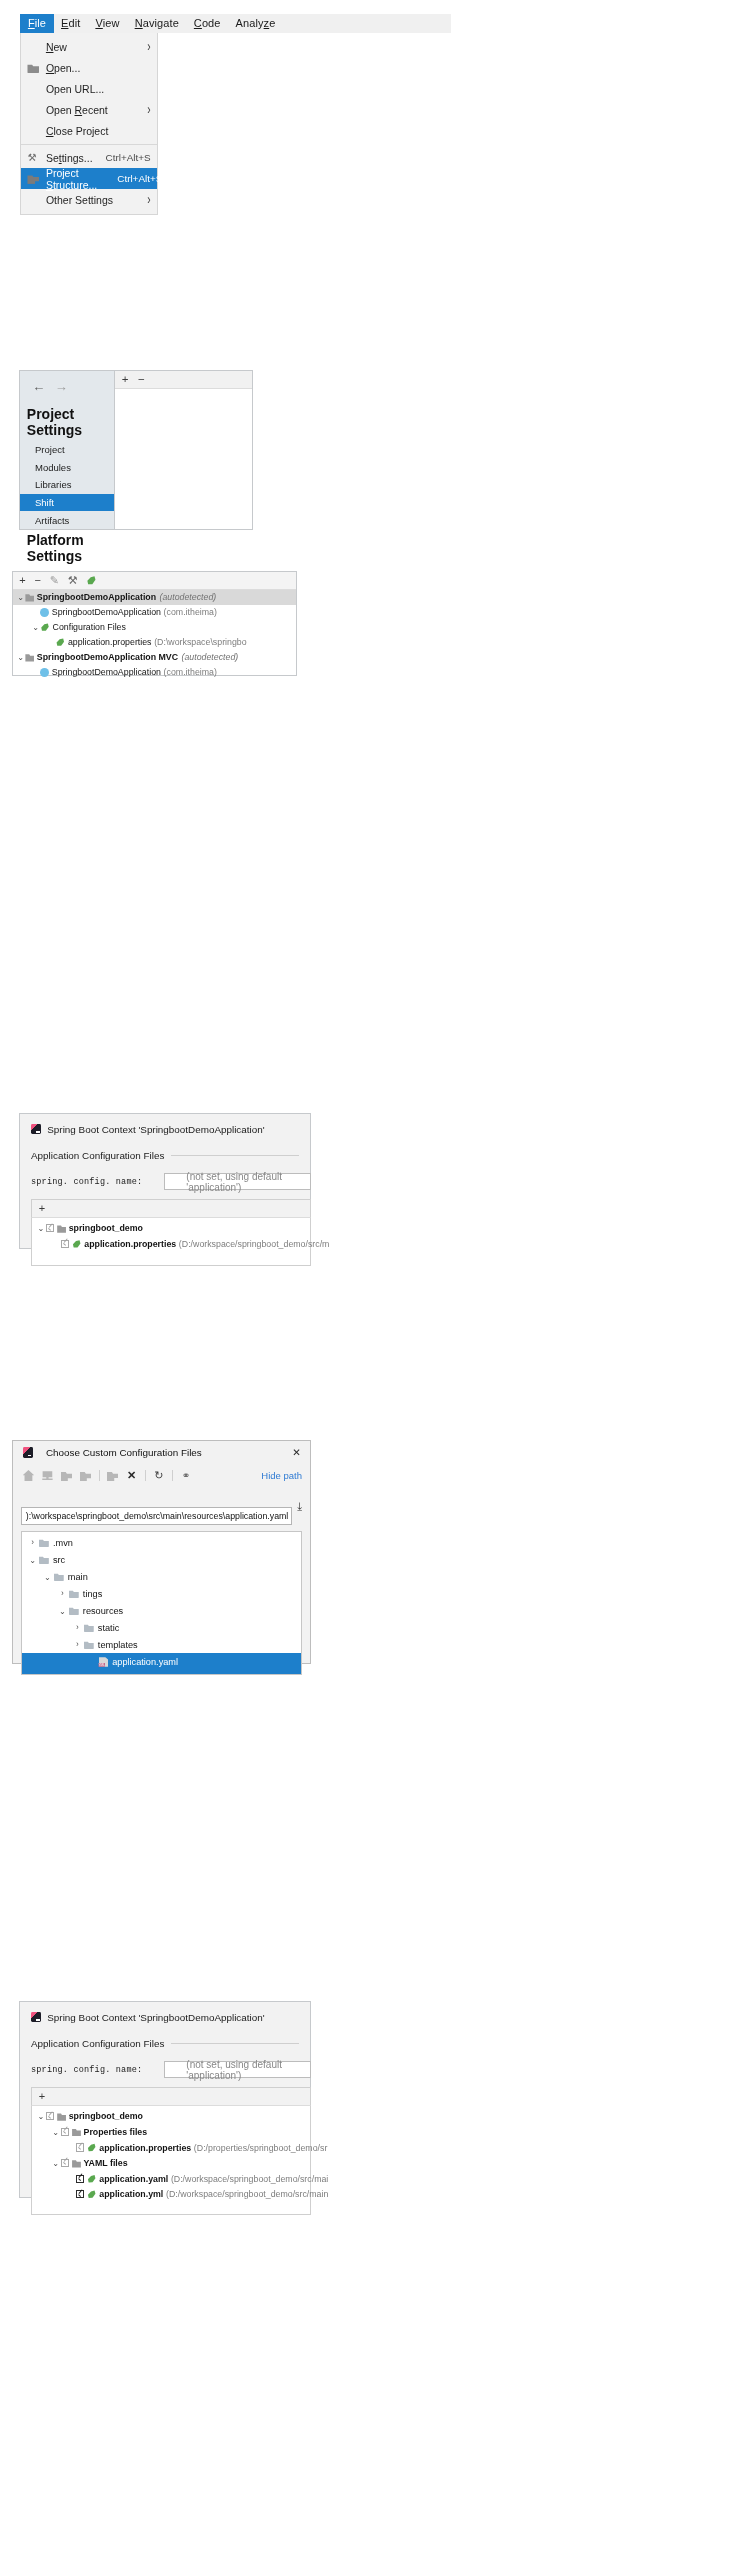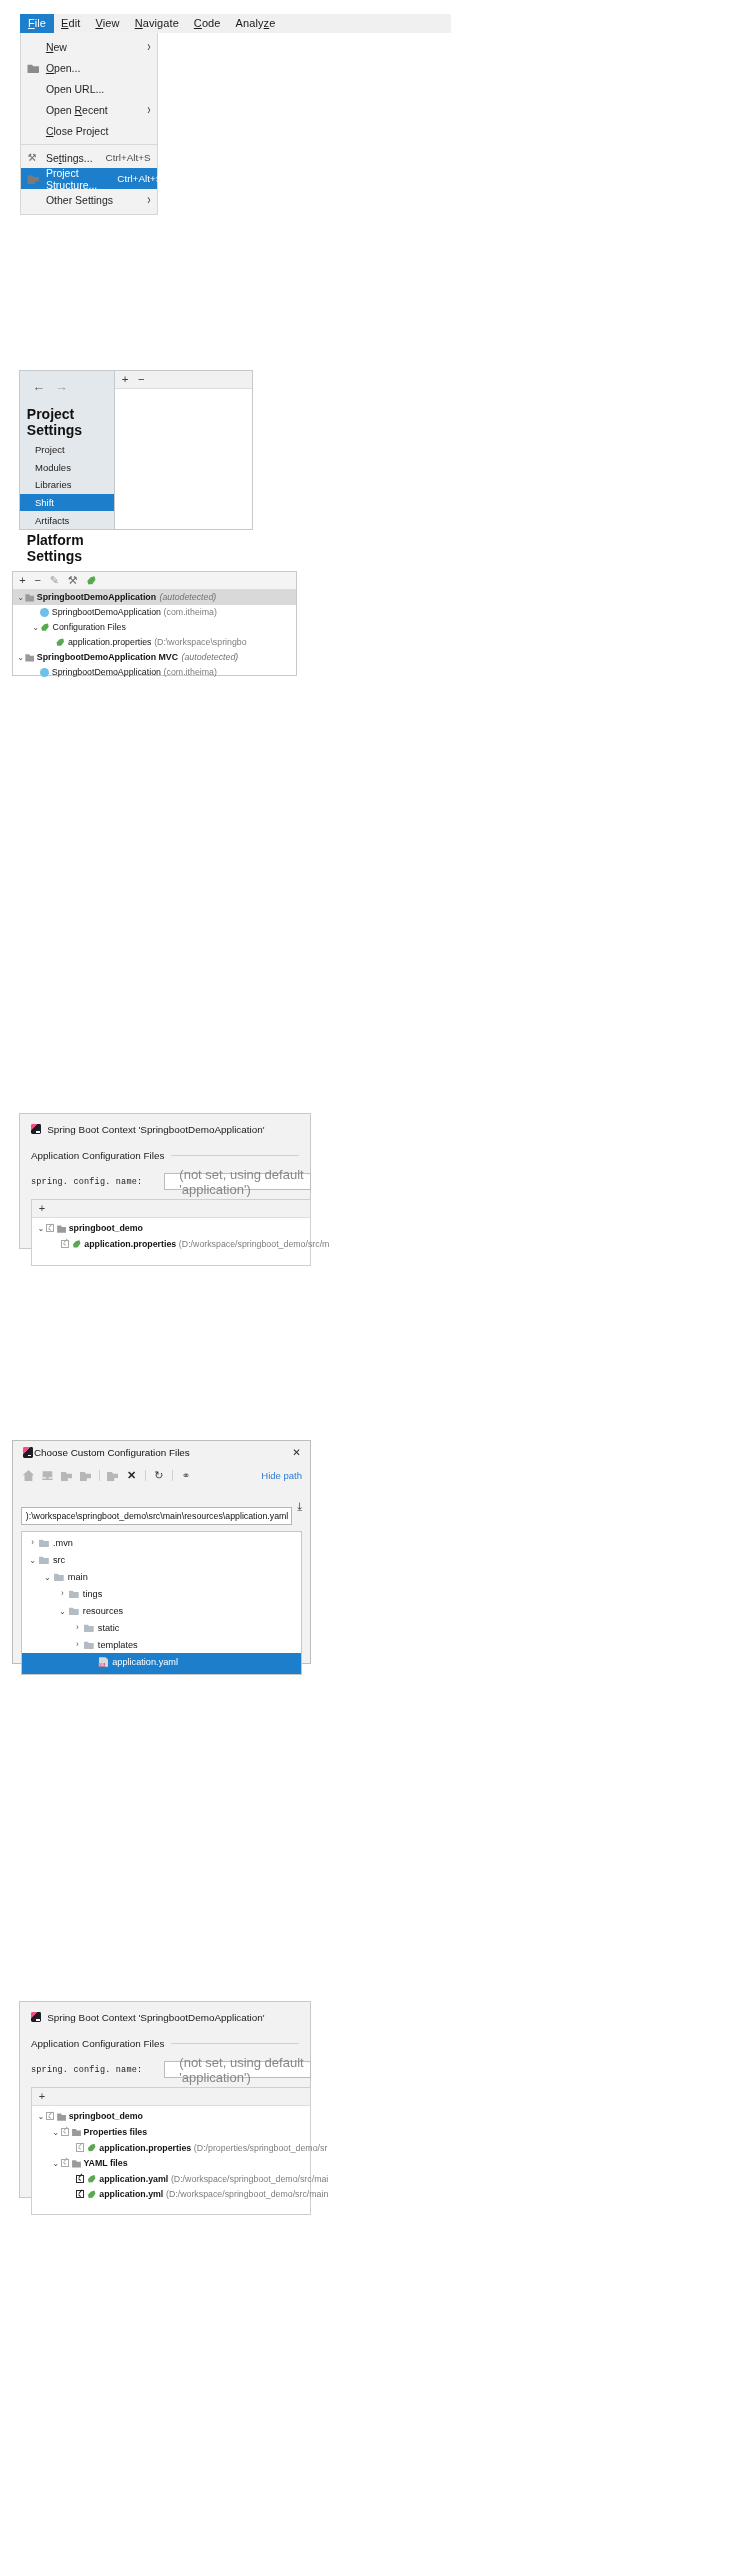--- a/index.html
+++ b/index.html
@@ -171,22 +171,22 @@
     display: flex; align-items: center;
     margin: 12.2px 0 0 11px; gap: 22px;
   }
   .sbc-field-label {
     font-family: "Liberation Mono", monospace;
     font-size: 8.5px; color: #1a1a1a; letter-spacing: 0.2px;
   }
   .sbc-input {
     flex: 1; height: 17.7px; background: #ffffff;
     border: 0.7px solid #bcbcbc;
-    display: flex; align-items: center; padding-left: 14px;
-    font-size: 13px; color: #878787; margin-right: 0;
+    display: flex; align-items: center; padding-left: 21px;
+    font-size: 10px; color: #878787; margin-right: 0;
   }
   .sbc-listbar {
     margin: 8.2px 0 0 11px; height: 18.3px;
     background: #f2f2f2; border: 0.7px solid #cfcfcf; border-bottom: none;
     display: flex; align-items: center; padding-left: 6.8px;
     font-size: 11px; color: #3a3a3a;
   }
   .sbc-list {
     margin-left: 11px; background: #ffffff;
     border: 0.7px solid #cfcfcf; border-top: 0.7px solid #dcdcdc;
@@ -233,21 +233,21 @@
   }
 
   
   .ccf {
     position: absolute; left: 12.2px; top: 1440px;
     width: 299px; height: 224px;
     background: #f2f2f2; border: 0.7px solid #bdbdbd;
   }
   .ccf-head {
     height: 23px; display: flex; align-items: center;
-    padding: 0 6.8px 0 9.5px; gap: 1px; font-size: 9.9px; color: #111;
+    padding: 0 6.8px 0 9.5px; gap: 13px; font-size: 9.9px; color: #111;
   }
   .ccf-close { margin-left: auto; font-size: 10.2px; color: #2b2b2b; padding: 0 2.7px; }
   .ccf-tools {
     height: 23px; display: flex; align-items: center;
     gap: 7.5px; padding: 0 8.2px 0 9.5px;
   }
   .tic { width: 11.5px; height: 11px; flex: none; background: #b7b7b7; }
   .tic.home { clip-path: polygon(50% 0, 100% 48%, 84% 48%, 84% 100%, 16% 100%, 16% 48%, 0 48%); }
   .tic.desktop { clip-path: polygon(8% 12%, 92% 12%, 92% 66%, 60% 66%, 60% 78%, 95% 78%, 95% 92%, 5% 92%, 5% 78%, 40% 78%, 40% 66%, 8% 66%); }
   .tic.folder { clip-path: polygon(0 18%, 44% 18%, 54% 33%, 100% 33%, 100% 74%, 62% 74%, 62% 100%, 0 100%); }

